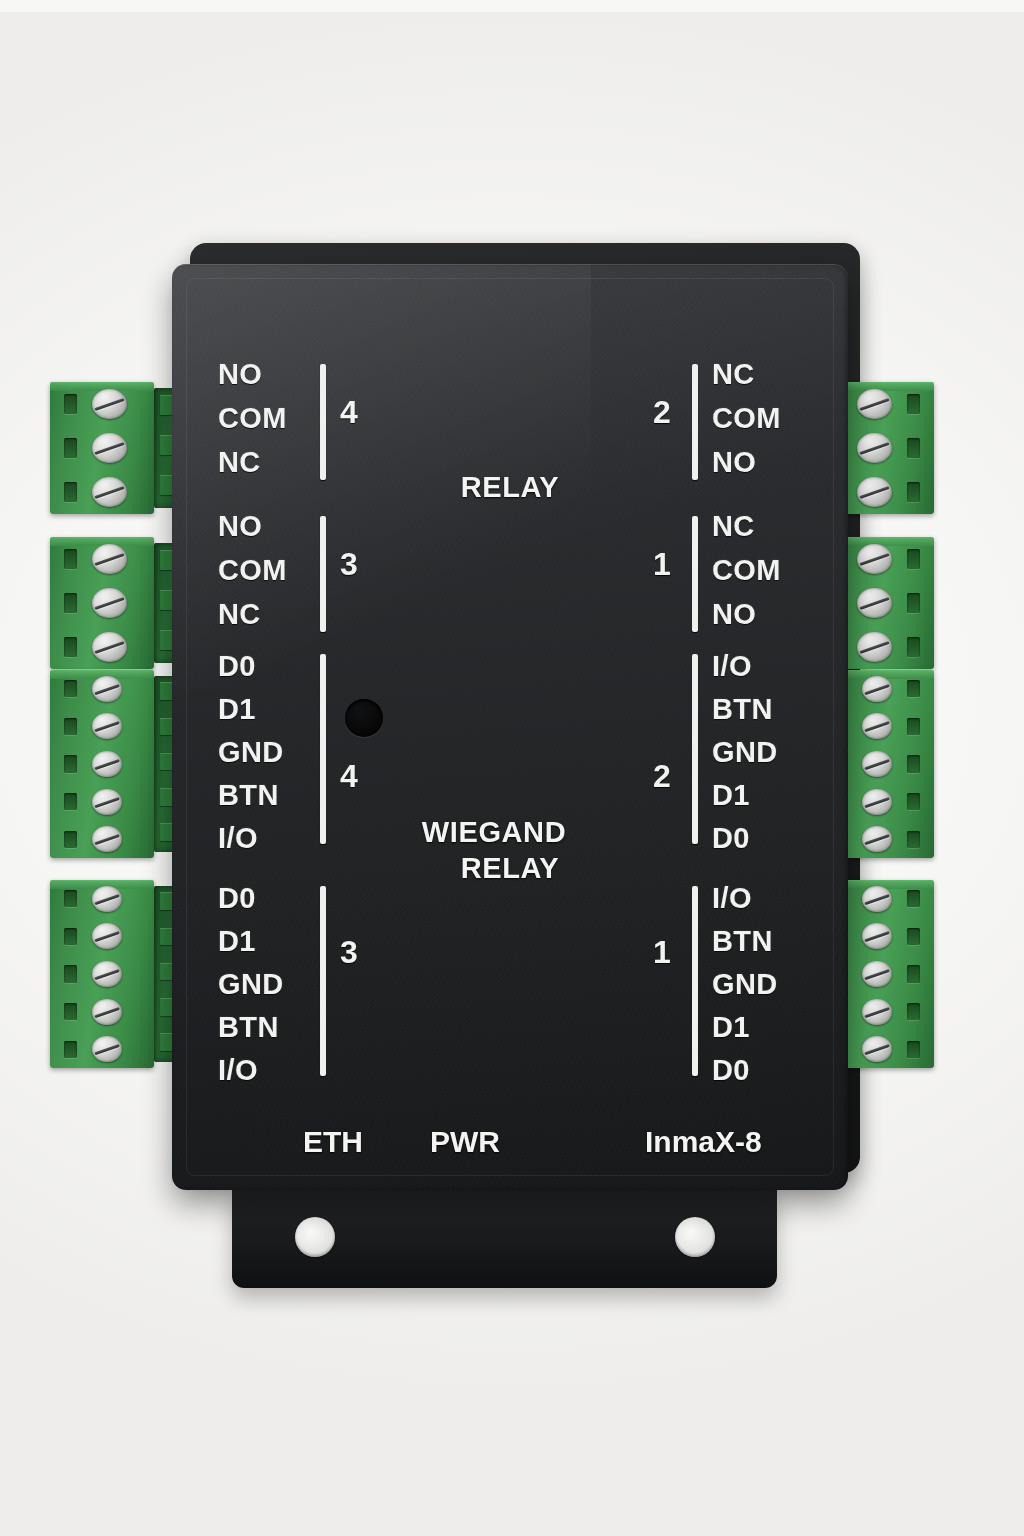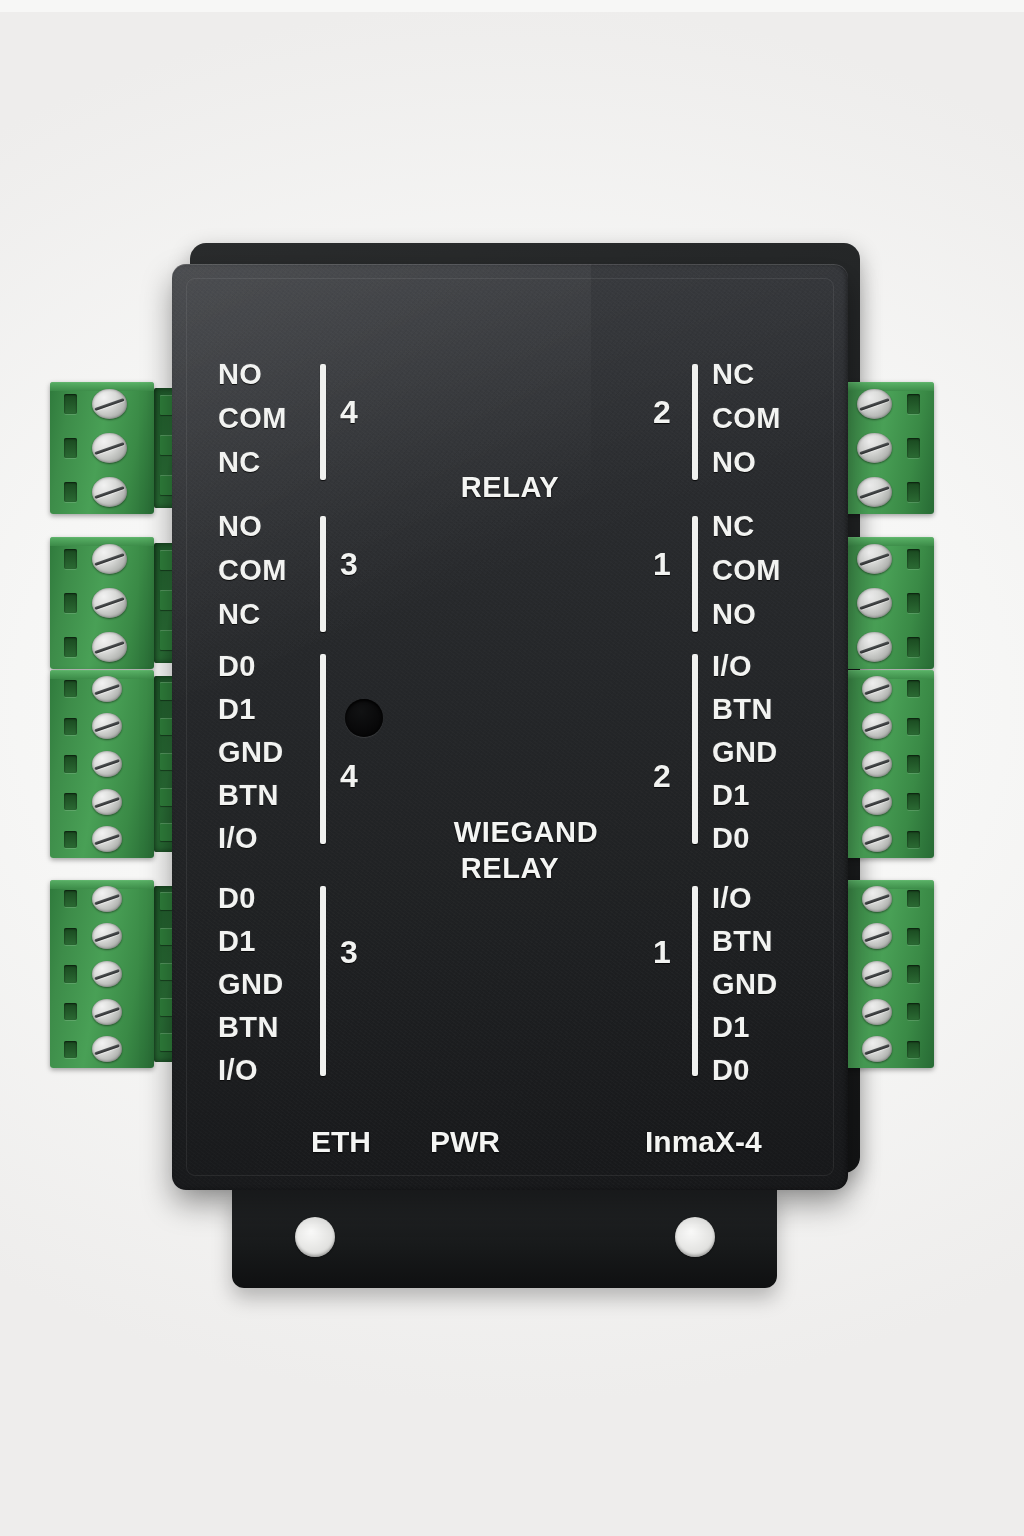--- a/index.html
+++ b/index.html
@@ -312,21 +312,21 @@
       <div style="position: absolute; left: 0px; top: 0px;">
         <div class="silk" style="position: absolute; left: 712px; top: 872px; font-size: 29px; line-height: 1;">I/O</div>
         <div class="silk" style="position: absolute; left: 712px; top: 915px; font-size: 29px; line-height: 1;">BTN</div>
         <div class="silk" style="position: absolute; left: 712px; top: 958px; font-size: 29px; line-height: 1;">GND</div>
         <div class="silk" style="position: absolute; left: 712px; top: 1001px; font-size: 29px; line-height: 1;">D1</div>
         <div class="silk" style="position: absolute; left: 712px; top: 1044px; font-size: 29px; line-height: 1;">D0</div>
         <div class="divider" style="left: 692px; top: 874px; width: 6px; height: 190px;"></div>
         <div class="grpnum" style="left: 653px; top: 924px; font-size: 32px; line-height: 1;">1</div>
       </div>
       <div class="center-label" style="left: 380px; top: 459px; width: 260px; font-size: 29px;">RELAY</div>
-      <div class="center-label" style="left: 396px; top: 804px; width: 260px; font-size: 29px;">WIEGAND</div>
+      <div class="center-label" style="left: 364px; top: 804px; width: 260px; font-size: 29px;">WIEGAND</div>
       <div class="center-label" style="left: 380px; top: 840px; width: 260px; font-size: 29px;">RELAY</div>
       <div class="vent-hole" style="left: 345px; top: 687px; width: 38px; height: 38px;"></div>
-      <div class="bottom-row" style="left: 311px; top: 1113px; font-size: 30px;">ETH</div>
+      <div class="bottom-row" style="left: 303px; top: 1113px; font-size: 30px;">ETH</div>
       <div class="bottom-row" style="left: 430px; top: 1113px; font-size: 30px;">PWR</div>
-      <div class="bottom-row" style="left: 645px; top: 1113px; font-size: 30px;">InmaX-4</div>
+      <div class="bottom-row" style="left: 645px; top: 1113px; font-size: 30px;">InmaX-8</div>
     </div>
 
 </div>
 
 </body></html>

